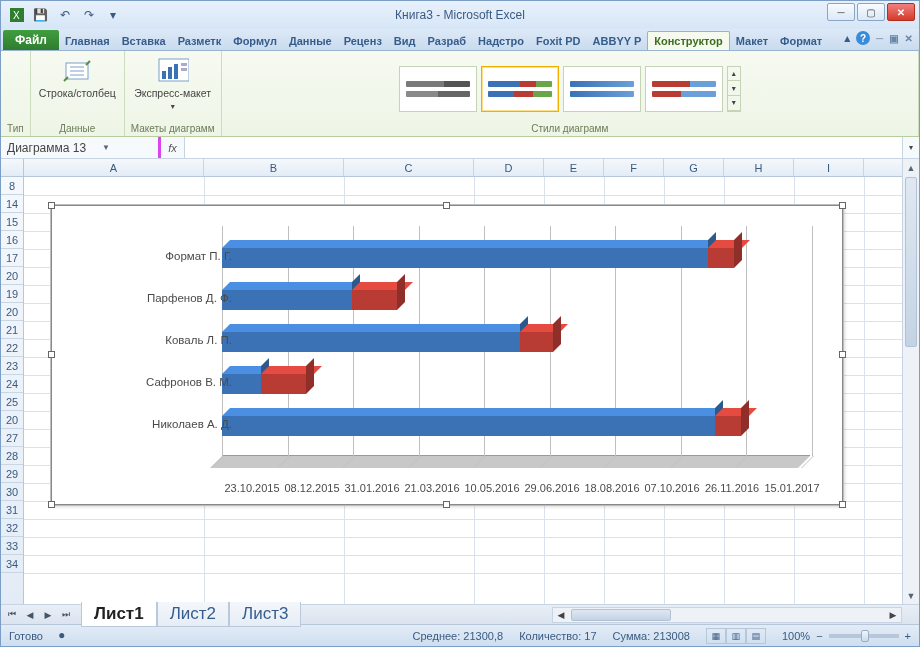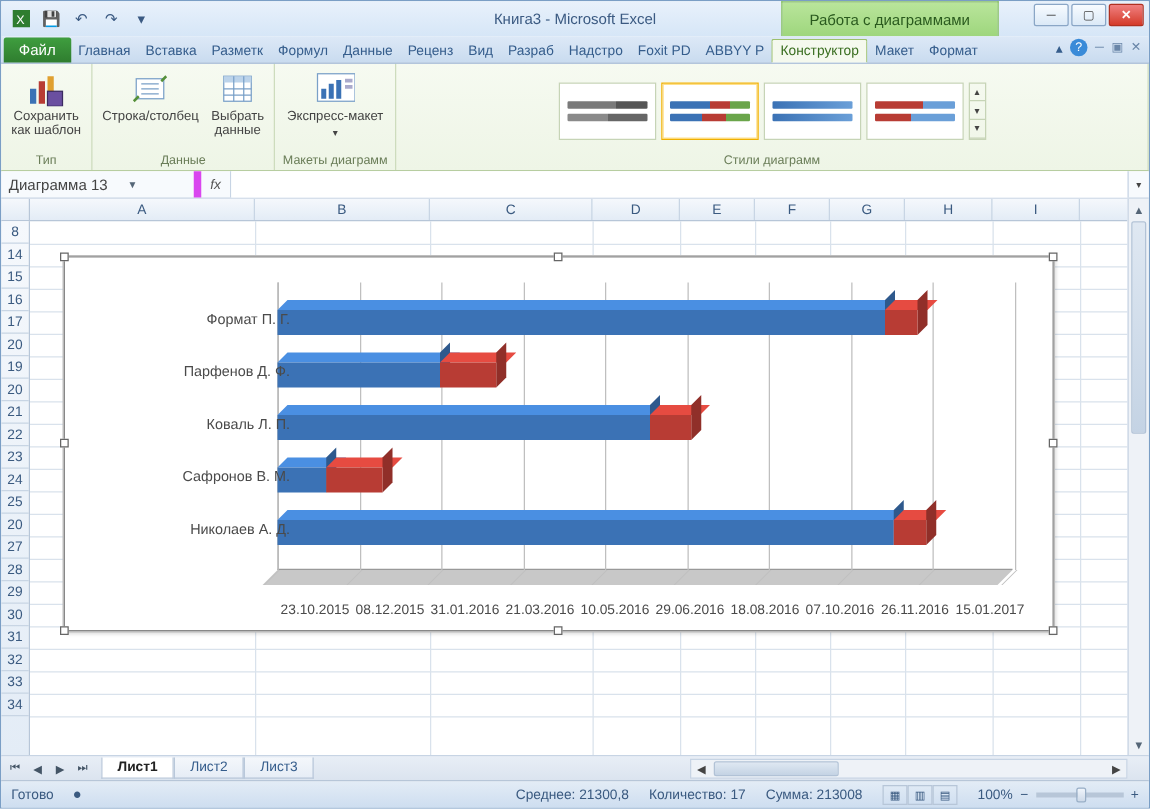--- a/index.html
+++ b/index.html
@@ -10,21 +10,21 @@
 .titlebar { height: 28px; background: linear-gradient(#e8f1fb,#d6e6f7); display: flex; align-items: center; position: relative; }
 .titlebar .qat { display: flex; align-items: center; gap: 4px; padding-left: 6px; }
 .qat-item { width: 20px; height: 20px; display: flex; align-items: center; justify-content: center; font-size: 12px; color: #3b5a82; }
 .title-center { position: absolute; left: 50%; transform: translateX(-50%); color: #3b5a82; font-size: 12px; }
 .chart-tools-hdr { position: absolute; right: 120px; top: 0; height: 100%; padding: 0 22px; background: linear-gradient(#b9e59b,#9ed67d); color: #2a5a1e; font-size: 12px; display: flex; align-items: center; border: 1px solid #86c05f; border-bottom: none; }
 .win-controls { position: absolute; right: 4px; top: 2px; display: flex; gap: 2px; }
 .win-btn { width: 28px; height: 18px; border: 1px solid #8aa6c6; border-radius: 2px; display: flex; align-items: center; justify-content: center; font-size: 10px; background: linear-gradient(#f7fbff,#dbe9f7); }
 .win-btn.close { background: linear-gradient(#f08080,#d43b2a); color: #fff; border-color: #b03020; font-weight: bold; }
 
 
-.tabs-row { height: 22px; background: linear-gradient(#dde9f7,#c9dbef); display: flex; align-items: flex-end; border-bottom: 1px solid #9ab3d1; position: relative; }
+.tabs-row { height: 22px; background: linear-gradient(#dde9f7,#c9dbef); display: flex; align-items: flex-end; border-bottom: 1px solid #9ab3d1; position: relative; font-weight: bold; }
 .file-tab { background: linear-gradient(#3f9e3f,#2f7d2f); color: #fff; padding: 3px 12px; font-size: 12px; margin-left: 2px; border-radius: 2px 2px 0 0; }
 .tab { padding: 3px 6px; font-size: 11px; color: #355d8c; cursor: default; }
 .tab.active { background: #f5f9ee; border: 1px solid #9cc06d; border-bottom: none; color: #3a6e20; border-radius: 2px 2px 0 0; }
 .help-area { position: absolute; right: 6px; top: 2px; display: flex; gap: 6px; align-items: center; }
 .help-ico { width: 14px; height: 14px; border-radius: 50%; background: #3a8bd8; color: #fff; font-size: 10px; display: flex; align-items: center; justify-content: center; }
 
 
 .ribbon { height: 86px; background: linear-gradient(#f6faf1,#eef5e6); border-bottom: 1px solid #b7cda0; display: flex; }
 .rgroup { border-right: 1px solid #cddcbd; display: flex; flex-direction: column; align-items: center; justify-content: space-between; padding: 3px 6px 0 6px; }
 .rgroup .btns { display: flex; gap: 6px; align-items: flex-start; flex: 1; }
@@ -33,21 +33,21 @@
 .rgroup-label { font-size: 10px; color: #6a7d58; padding-bottom: 2px; }
 .styles-gallery { display: flex; gap: 4px; align-items: center; flex: 1; }
 .style-thumb { width: 78px; height: 46px; border: 1px solid #c6d4b6; background: #fff; display: flex; flex-direction: column; justify-content: center; gap: 4px; padding: 4px 6px; }
 .style-thumb.sel { border: 1px solid #f0b000; box-shadow: 0 0 0 1px #ffe08a inset; }
 .style-bar { height: 6px; border-radius: 1px; }
 .sg-scroll { width: 14px; height: 46px; display: flex; flex-direction: column; border: 1px solid #c6d4b6; }
 .sg-scroll div { flex: 1; display: flex; align-items: center; justify-content: center; font-size: 8px; border-bottom: 1px solid #c6d4b6; }
 
 
 .fbar { height: 22px; border-bottom: 1px solid #c7d4e4; display: flex; align-items: stretch; background: #f7fafd; }
-.name-box { width: 160px; border-right: 6px solid #d946ef; display: flex; align-items: center; padding: 0 6px; font-size: 12px; gap: 16px; }
+.name-box { width: 160px; border-right: 3px solid #d946ef; display: flex; align-items: center; padding: 0 6px; font-size: 12px; gap: 16px; }
 .fx-btn { width: 24px; display: flex; align-items: center; justify-content: center; font-style: italic; color: #555; border-right: 1px solid #c7d4e4; }
 .formula-input { flex: 1; display: flex; align-items: center; padding: 0 6px; background: #fff; }
 
 
 .grid-area { flex: 1; display: flex; overflow: hidden; position: relative; }
 .col-headers { position: absolute; left: 23px; right: 17px; top: 0; height: 18px; display: flex; background: linear-gradient(#f5f8fc,#e3ecf6); border-bottom: 1px solid #b7c6d8; }
 .col-headers div { border-right: 1px solid #c8d5e4; display: flex; align-items: center; justify-content: center; font-size: 11px; color: #3a5a80; }
 .select-all { position: absolute; left: 0; top: 0; width: 23px; height: 18px; background: linear-gradient(#f5f8fc,#e3ecf6); border-right: 1px solid #b7c6d8; border-bottom: 1px solid #b7c6d8; }
 .row-headers { position: absolute; left: 0; top: 18px; width: 23px; bottom: 0; background: linear-gradient(#f5f8fc,#e3ecf6); border-right: 1px solid #b7c6d8; }
 .row-headers div { height: 18px; border-bottom: 1px solid #c8d5e4; display: flex; align-items: center; justify-content: center; font-size: 11px; color: #3a5a80; }
@@ -78,21 +78,21 @@
 .bar3d .side3 { position: absolute; right: -8px; top: -8px; bottom: 0; width: 8px; transform: skewY(-45deg); transform-origin: top left; }
 .cat-label { position: absolute; right: 610px; width: 150px; text-align: right; font-size: 11.5px; color: #4a4a4a; }
 .x-labels { position: absolute; left: 170px; right: 20px; bottom: 10px; display: flex; font-size: 11px; color: #4a4a4a; }
 .x-labels span { flex: 1; text-align: center; white-space: nowrap; }
 
 
 .sheet-tabs { height: 20px; background: linear-gradient(#e8eef6,#dbe4ef); border-top: 1px solid #c7d4e4; display: flex; align-items: center; position: relative; }
 .st-nav { display: flex; gap: 0; padding: 0 2px; }
 .st-nav div { width: 18px; height: 16px; display: flex; align-items: center; justify-content: center; font-size: 9px; color: #456; }
 .st-list { display: flex; align-items: flex-end; margin-left: 4px; }
-.sheet-tab { padding: 2px 12px; font-size: 11px; background: linear-gradient(#f4f7fb,#e6edf6); border: 1px solid #b9c8da; border-top: none; color: #355d8c; position: relative; }
+.sheet-tab { padding: 2px 12px; font-size: 17px; background: linear-gradient(#f4f7fb,#e6edf6); border: 1px solid #b9c8da; border-top: none; color: #355d8c; position: relative; }
 .sheet-tab.active { background: #fff; font-weight: bold; color: #222; z-index: 1; }
 .hscroll { position: absolute; right: 17px; top: 2px; height: 16px; width: 350px; display: flex; align-items: center; background: #eef2f7; border: 1px solid #c7d4e4; }
 .hscroll .arrow { width: 16px; text-align: center; font-size: 9px; }
 .hscroll .track { flex: 1; position: relative; height: 100%; }
 .hscroll .thumb { position: absolute; top: 1px; bottom: 1px; left: 2px; width: 100px; background: linear-gradient(#dfe8f2,#c4d3e4); border: 1px solid #b1c2d6; border-radius: 2px; }
 
 
 .status { height: 22px; background: linear-gradient(#e3ecf6,#cedef0); border-top: 1px solid #b7c6d8; display: flex; align-items: center; padding: 0 8px; font-size: 11px; color: #3a5a80; gap: 16px; }
 .status .spacer { flex: 1; }
 .zoom { display: flex; align-items: center; gap: 6px; }
@@ -115,21 +115,20 @@
             <rect width="14" height="14" fill="#2f7d2f"></rect>
             <text x="3" y="11" fill="#fff" font-size="10">X</text>
           </svg>
         </div>
       <div class="qat-item">💾</div>
       <div class="qat-item">↶</div>
       <div class="qat-item">↷</div>
       <div class="qat-item">▾</div>
     </div>
     <div class="title-center">Книга3  -  Microsoft Excel</div>
-    <div class="chart-tools-hdr">Работа с диаграммами</div>
     <div class="win-controls">
       <div class="win-btn">─</div>
       <div class="win-btn">▢</div>
       <div class="win-btn close">✕</div>
     </div>
   </div>
 
   <div class="tabs-row">
     <div class="file-tab">Файл</div>
     <div id="tabs-host" style="display: contents;"><div class="tab">Главная</div><div class="tab">Вставка</div><div class="tab">Разметк</div><div class="tab">Формул</div><div class="tab">Данные</div><div class="tab">Реценз</div><div class="tab">Вид</div><div class="tab">Разраб</div><div class="tab">Надстро</div><div class="tab">Foxit PD</div><div class="tab">ABBYY P</div><div class="tab active">Конструктор</div><div class="tab">Макет</div><div class="tab">Формат</div></div>
@@ -138,58 +137,35 @@
       <div class="help-ico">?</div>
       <span style="color:#6a86a8;font-size:10px;">─</span>
       <span style="color:#6a86a8;font-size:10px;">▣</span>
       <span style="color:#6a86a8;font-size:10px;">✕</span>
     </div>
   </div>
 
   <div class="ribbon">
     <div class="rgroup">
       <div class="btns">
-        <div class="rbtn">
-          <div class="ico">
-              <svg width="30" height="28">
-                <rect x="2" y="14" width="5" height="12" fill="#3b72b5"></rect>
-                <rect x="9" y="8" width="5" height="18" fill="#b83c34"></rect>
-                <rect x="16" y="4" width="5" height="22" fill="#e0a030"></rect>
-                <rect x="16" y="16" width="12" height="12" fill="#6a4fa0" stroke="#3a2a60"></rect>
-              </svg>
-            </div>
-          <span style="white-space:pre-line;">Сохранить
-как шаблон</span>
-        </div>
       </div>
       <div class="rgroup-label">Тип</div>
     </div>
 
     <div class="rgroup">
       <div class="btns">
         <div class="rbtn">
           <div class="ico">
               <svg width="30" height="28">
                 <rect x="4" y="6" width="22" height="16" fill="#fff" stroke="#7aa0c8"></rect>
                 <path d="M8 10h14M8 14h14M8 18h14" stroke="#7aa0c8"></path>
                 <path d="M2 24l4-4M28 4l-4 4" stroke="#55903a" stroke-width="2"></path>
               </svg>
             </div>
           <span>Строка/столбец</span>
-        </div>
-        <div class="rbtn">
-          <div class="ico">
-              <svg width="30" height="28">
-                <rect x="4" y="4" width="22" height="20" fill="#fff" stroke="#7aa0c8"></rect>
-                <rect x="4" y="4" width="22" height="5" fill="#bcd3ea"></rect>
-                <path d="M4 14h22M4 19h22M12 4v20M20 4v20" stroke="#7aa0c8"></path>
-              </svg>
-            </div>
-          <span style="white-space:pre-line;">Выбрать
-данные</span>
         </div>
       </div>
       <div class="rgroup-label">Данные</div>
     </div>
 
     <div class="rgroup">
       <div class="btns">
         <div class="rbtn">
           <div class="ico">
               <svg width="34" height="28">

